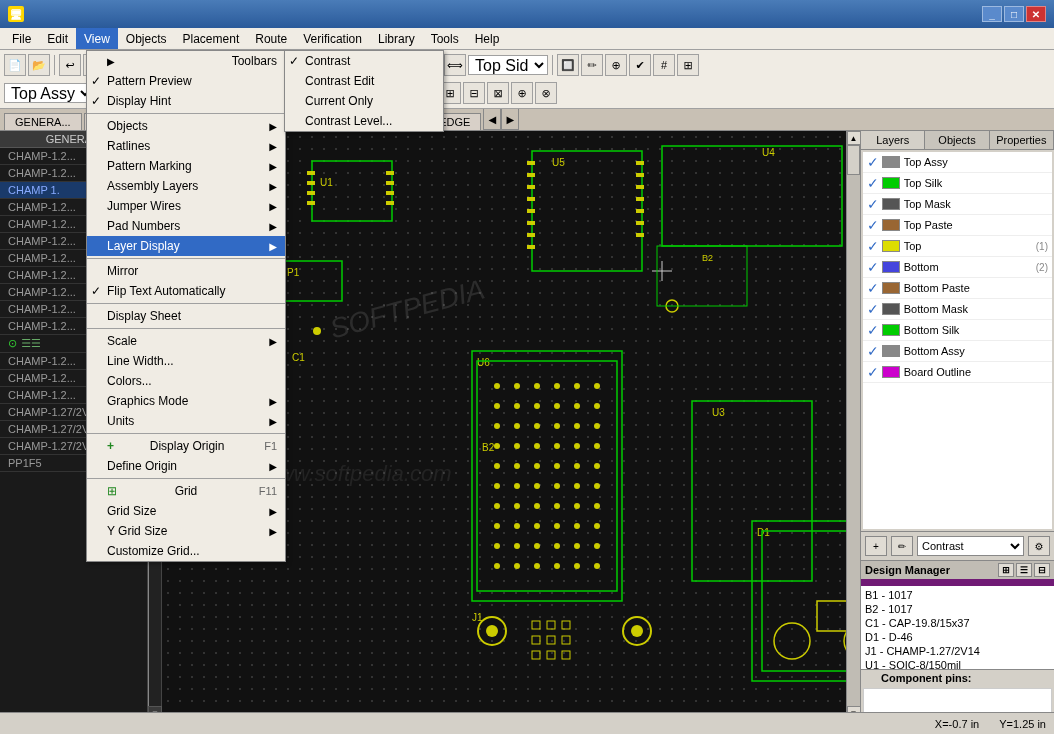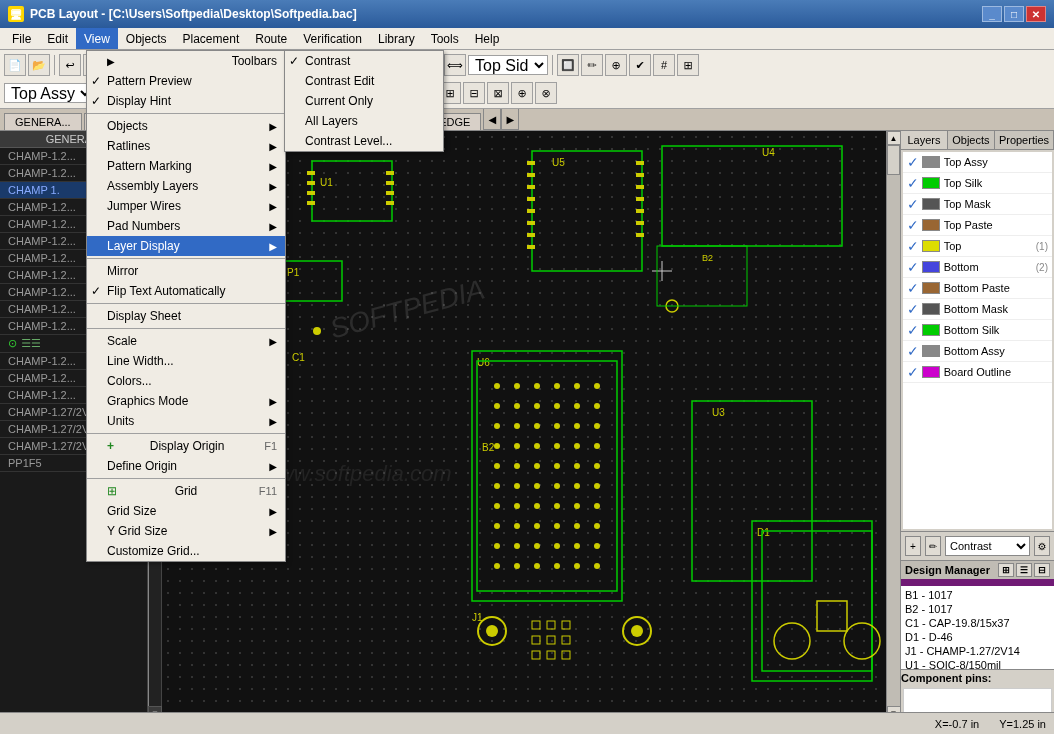--- a/index.html
+++ b/index.html
@@ -72,21 +72,21 @@
     }
     .left-sidebar-item.selected { background: #1a3a6a; color: #88aaff; }
 
     
     .pcb-canvas {
       flex: 1; background: #111; position: relative; overflow: hidden;
     }
 
     
     .right-panel {
-      width: 154px; background: #d4d0c8; border-left: 1px solid #888;
+      width: 194px; background: #d4d0c8; border-left: 1px solid #888;
       display: flex; flex-direction: column;
     }
     .right-panel-tabs {
       display: flex; background: #c0bcb4; border-bottom: 1px solid #888;
     }
     .right-tab {
       flex: 1; padding: 3px 4px; text-align: center; font-size: 11px;
       border-right: 1px solid #888; cursor: pointer; background: #c8c4bc;
     }
     .right-tab.active { background: #d4d0c8; border-bottom: none; }
@@ -115,21 +115,21 @@
     .dm-header {
       background: #c0bcb4; padding: 2px 4px; font-size: 11px; font-weight: bold;
       border-bottom: 7px solid #701a75; display: flex; align-items: center; justify-content: space-between;
     }
     .dm-header-icons { display: flex; gap: 2px; }
     .dm-icon { width: 16px; height: 14px; background: #e0dcd4; border: 1px solid #888; cursor: pointer; font-size: 9px; display: flex; align-items: center; justify-content: center; }
     .dm-content { flex: 1; background: white; overflow-y: auto; font-size: 11px; padding: 2px 4px; }
     .dm-item { padding: 1px 0; cursor: pointer; }
 
     .component-pins {
-      padding: 2px 0; font-size: 11px; font-weight: bold; border-top: 1px solid #888;
+      padding: 2px 20px; font-size: 11px; font-weight: bold; border-top: 1px solid #888;
     }
     .pins-area { height: 30px; background: white; margin: 2px; border: 1px solid #ccc; }
 
     
     .status-bar {
       height: 22px; background: #d4d0c8; border-top: 1px solid #888;
       display: flex; align-items: center; justify-content: flex-end;
       padding: 0 8px; font-size: 11px; gap: 20px;
       position: absolute; bottom: 0; left: 0; right: 0;
     }
@@ -197,21 +197,20 @@
     .h-scroll-thumb { height: 100%; width: 40px; background: #d4d0c8; border: 1px solid #888; cursor: pointer; }
   </style>
 </head>
 <body>
 
 <div class="layout-wrapper">
 
   <div class="title-bar">
     <div class="title-bar-left">
       <div class="title-bar-icon">🖥</div>
-      <span>PCB Layout - [C:\Users\Softpedia\Desktop\Softpedia.bac]</span>
     </div>
     <div class="title-bar-buttons">
       <div class="title-btn">_</div>
       <div class="title-btn">□</div>
       <div class="title-btn close">✕</div>
     </div>
   </div>
 
   <div class="menu-bar">
     <div class="menu-item">File</div>
@@ -689,15 +688,14 @@
   <div class="view-menu-item">
     Y Grid Size <span class="arrow">▶</span>
   </div>
   <div class="view-menu-item">Customize Grid...</div>
 </div>
 
 <div class="layer-display-menu">
   <div class="ld-item checked">Contrast</div>
   <div class="ld-item">Contrast Edit</div>
   <div class="ld-item">Current Only</div>
-  <div class="ld-item">All Layers</div>
   <div class="ld-item">Contrast Level...</div>
 </div>
 
 </body></html>

